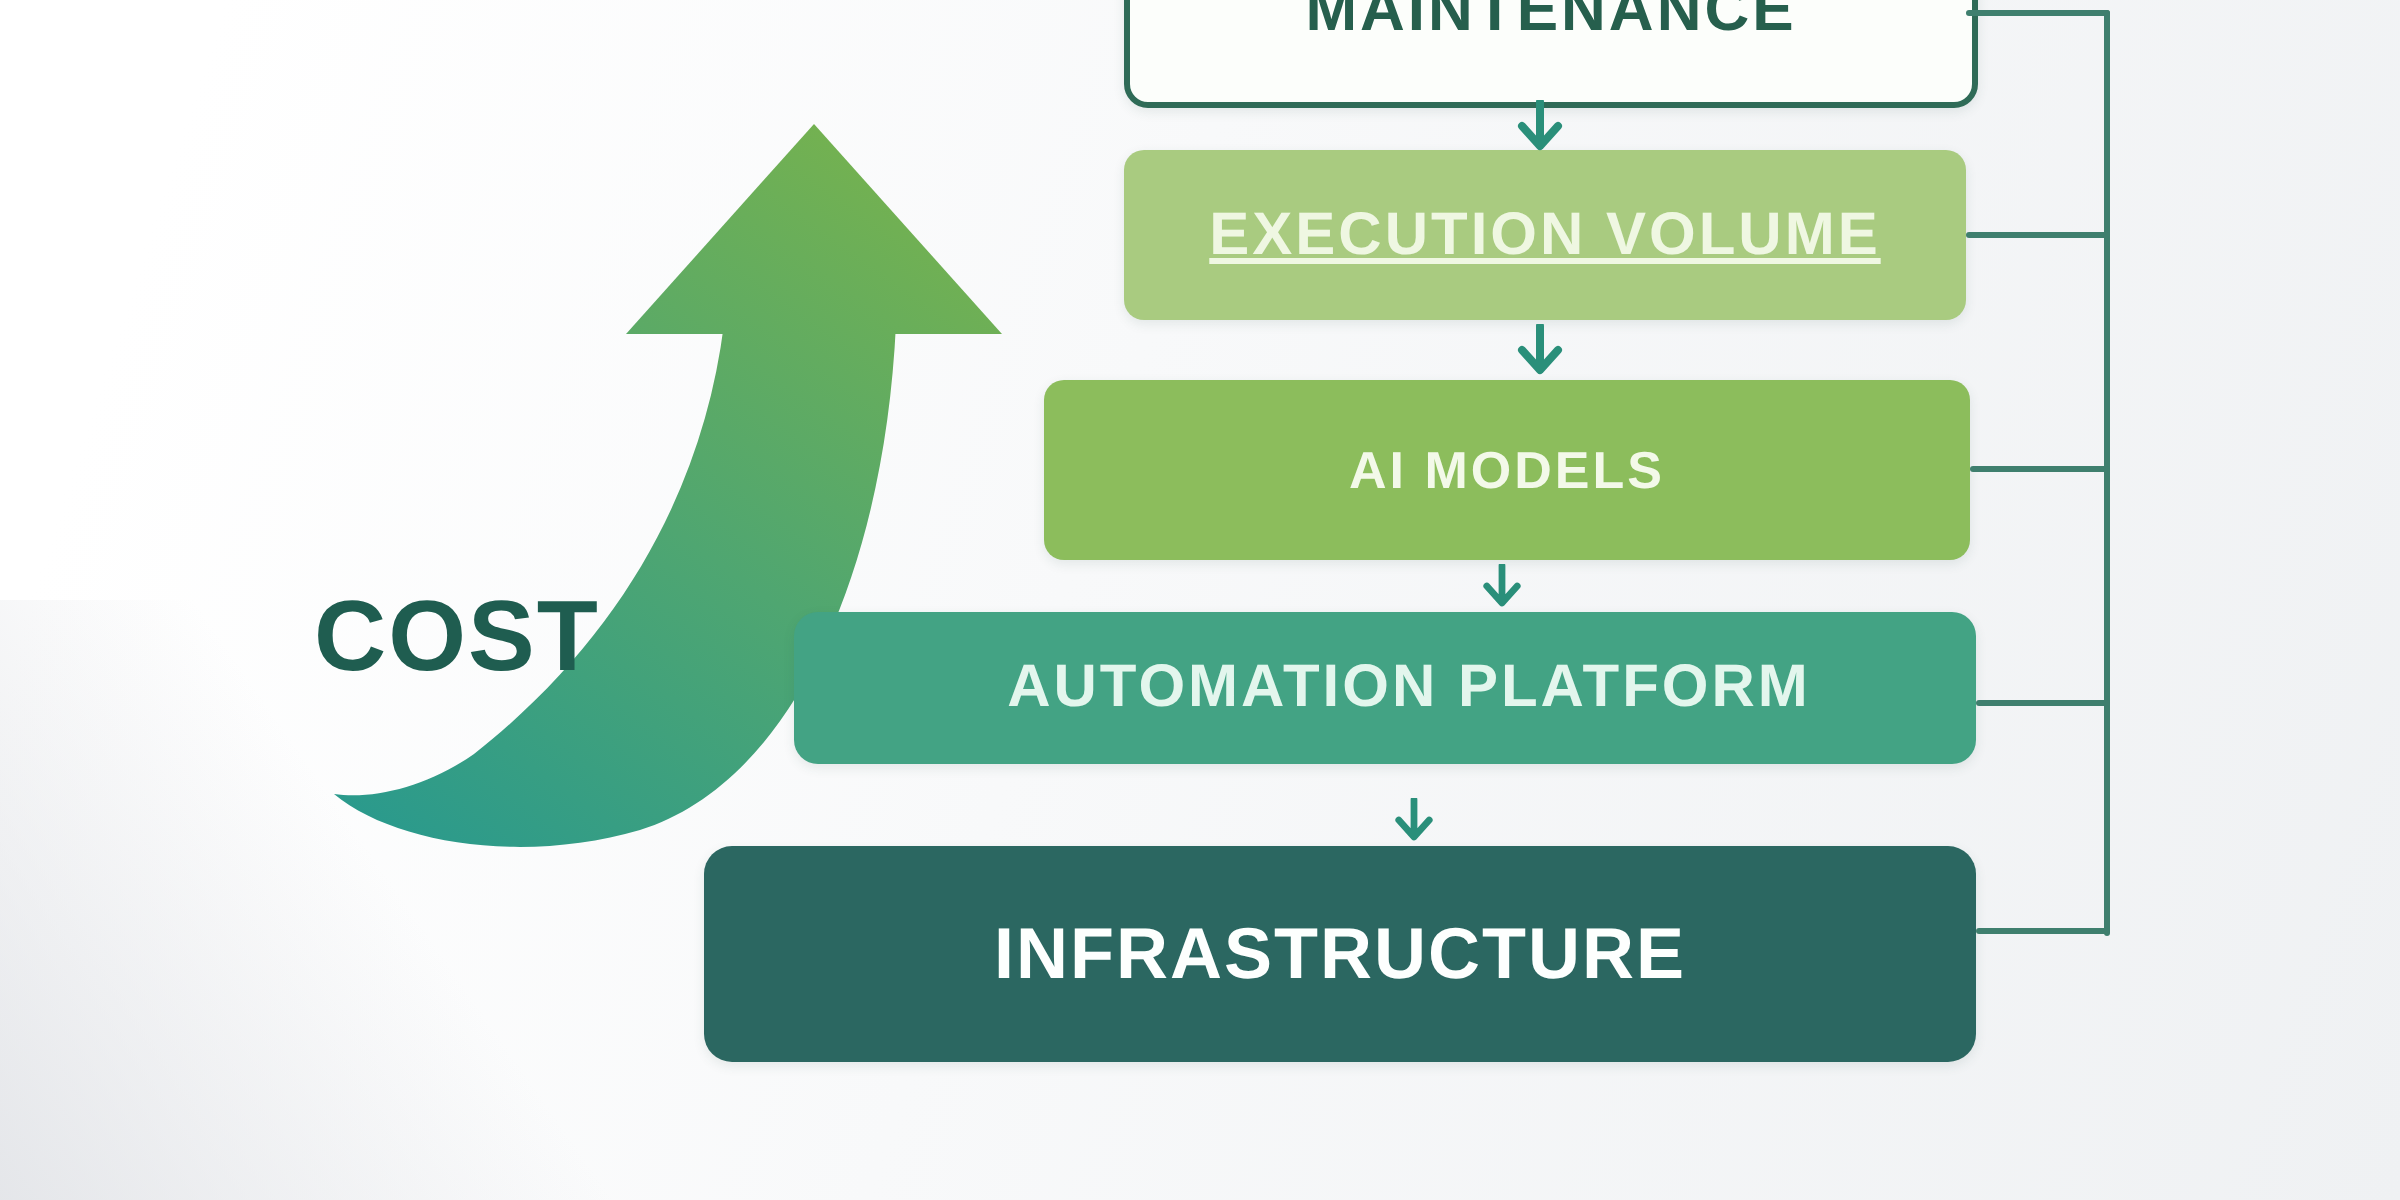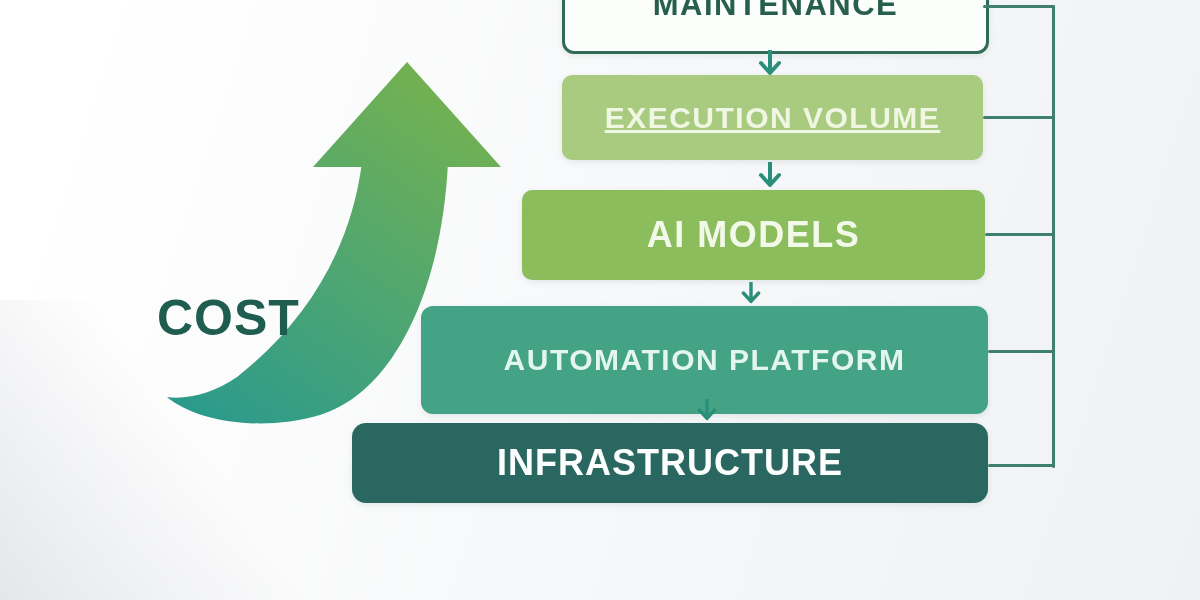--- a/index.html
+++ b/index.html
@@ -13,23 +13,23 @@
     background:linear-gradient(55deg,rgba(224,226,230,.85),rgba(224,226,230,0) 48%);
     pointer-events:none;
   }
   .box{
     position:absolute;display:flex;align-items:center;justify-content:center;
     font-weight:bold;letter-spacing:1.5px;text-align:center;
     box-shadow:0 2px 6px rgba(40,80,70,.10);
   }
   .box-maintenance{left:562px;top:-44px;width:421px;height:92px;border-radius:12px;border:3px solid #2f6b57;font-size:31px;}
   .box-execution {left:562px;top:75px; width:421px;height:85px;border-radius:10px;font-size:30px;}
-  .box-ai        {left:522px;top:190px;width:463px;height:90px;border-radius:10px;font-size:36px;}
-  .box-automation{left:421px;top:306px;width:567px;height:108px;border-radius:12px;font-size:30px;}
-  .box-infra     {left:352px;top:423px;width:636px;height:80px;border-radius:14px;font-size:36px;letter-spacing:1px;text-align:center;}
+  .box-ai        {left:522px;top:190px;width:463px;height:90px;border-radius:10px;font-size:26px;}
+  .box-automation{left:397px;top:306px;width:567px;height:76px;border-radius:12px;font-size:30px;padding-left:24px;}
+  .box-infra     {left:352px;top:423px;width:636px;height:108px;border-radius:14px;font-size:36px;letter-spacing:1px;text-align:center;}
   .flow-arrow{position:absolute;}
   .flow-arrow svg{display:block;}
   .bracket{position:absolute;background:var(--bracket,#3f7f6e);border-radius:2px;}
   .bracket-v {left:1052px;top:5px;width:3px;height:463px;}
   .bracket-h1{left:983px;top:5px;  width:72px;height:3px;}
   .bracket-h2{left:983px;top:116px;width:72px;height:3px;}
   .bracket-h3{left:985px;top:233px;width:70px;height:3px;}
   .bracket-h4{left:988px;top:350px;width:67px;height:3px;}
   .bracket-h5{left:988px;top:464px;width:67px;height:3px;}
   .total-cost{

